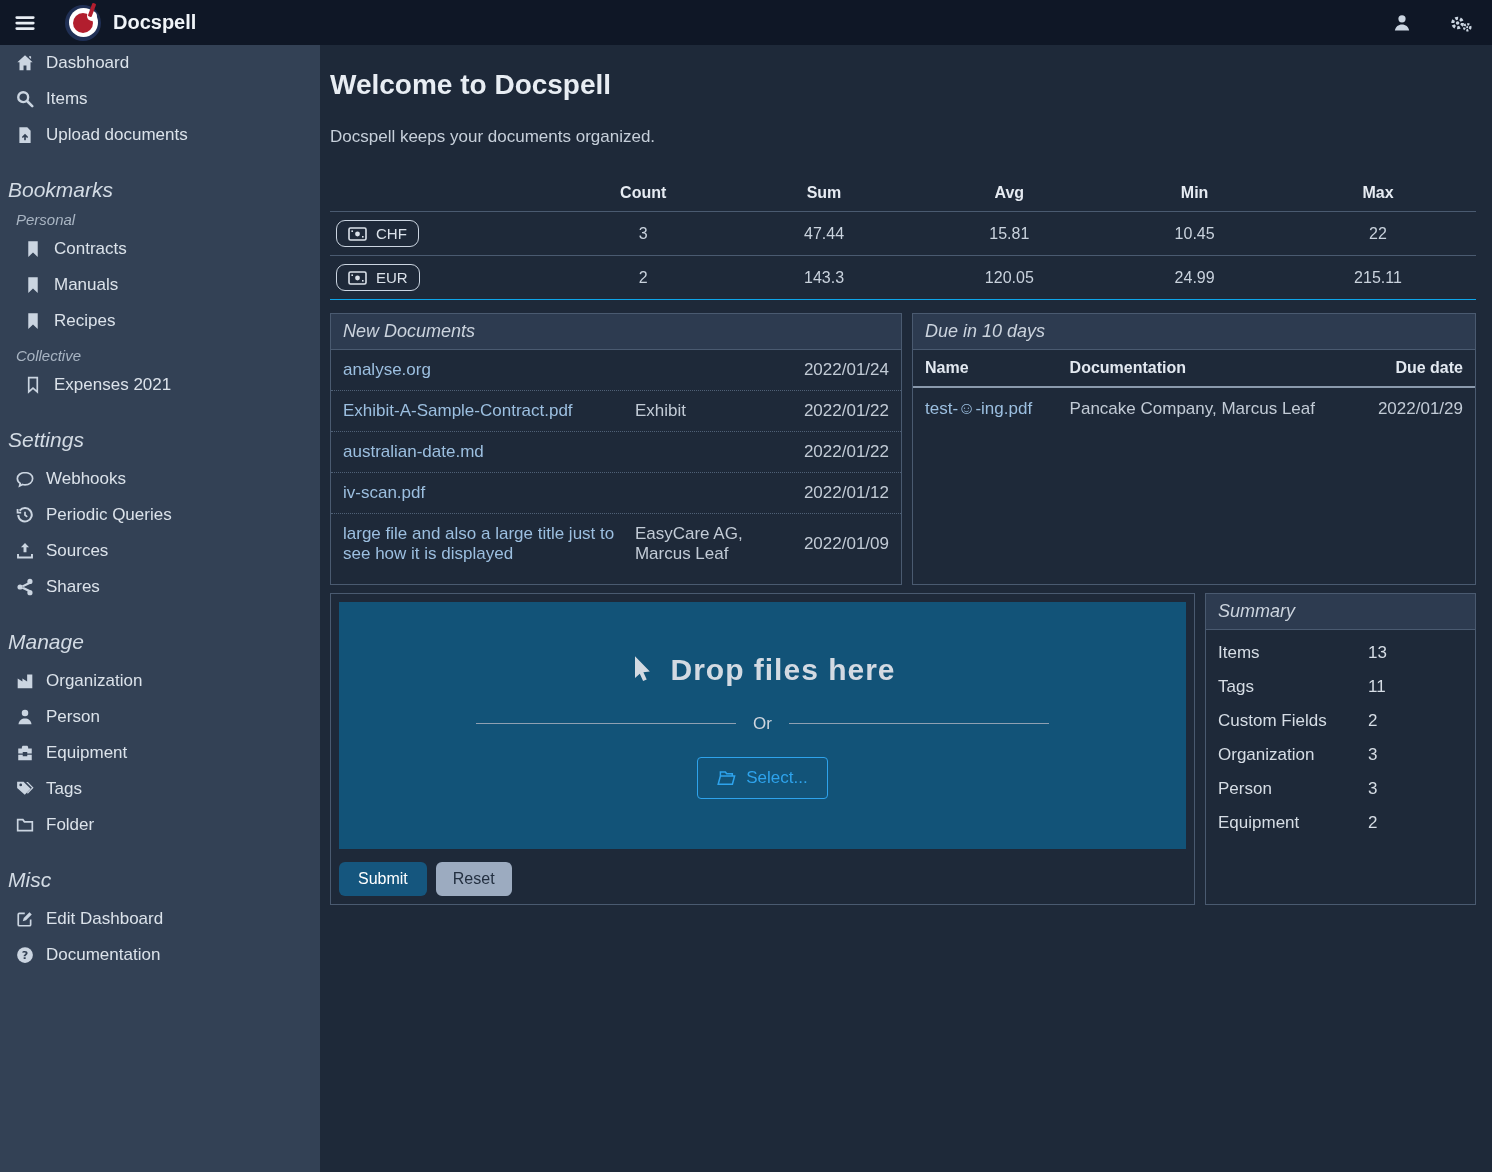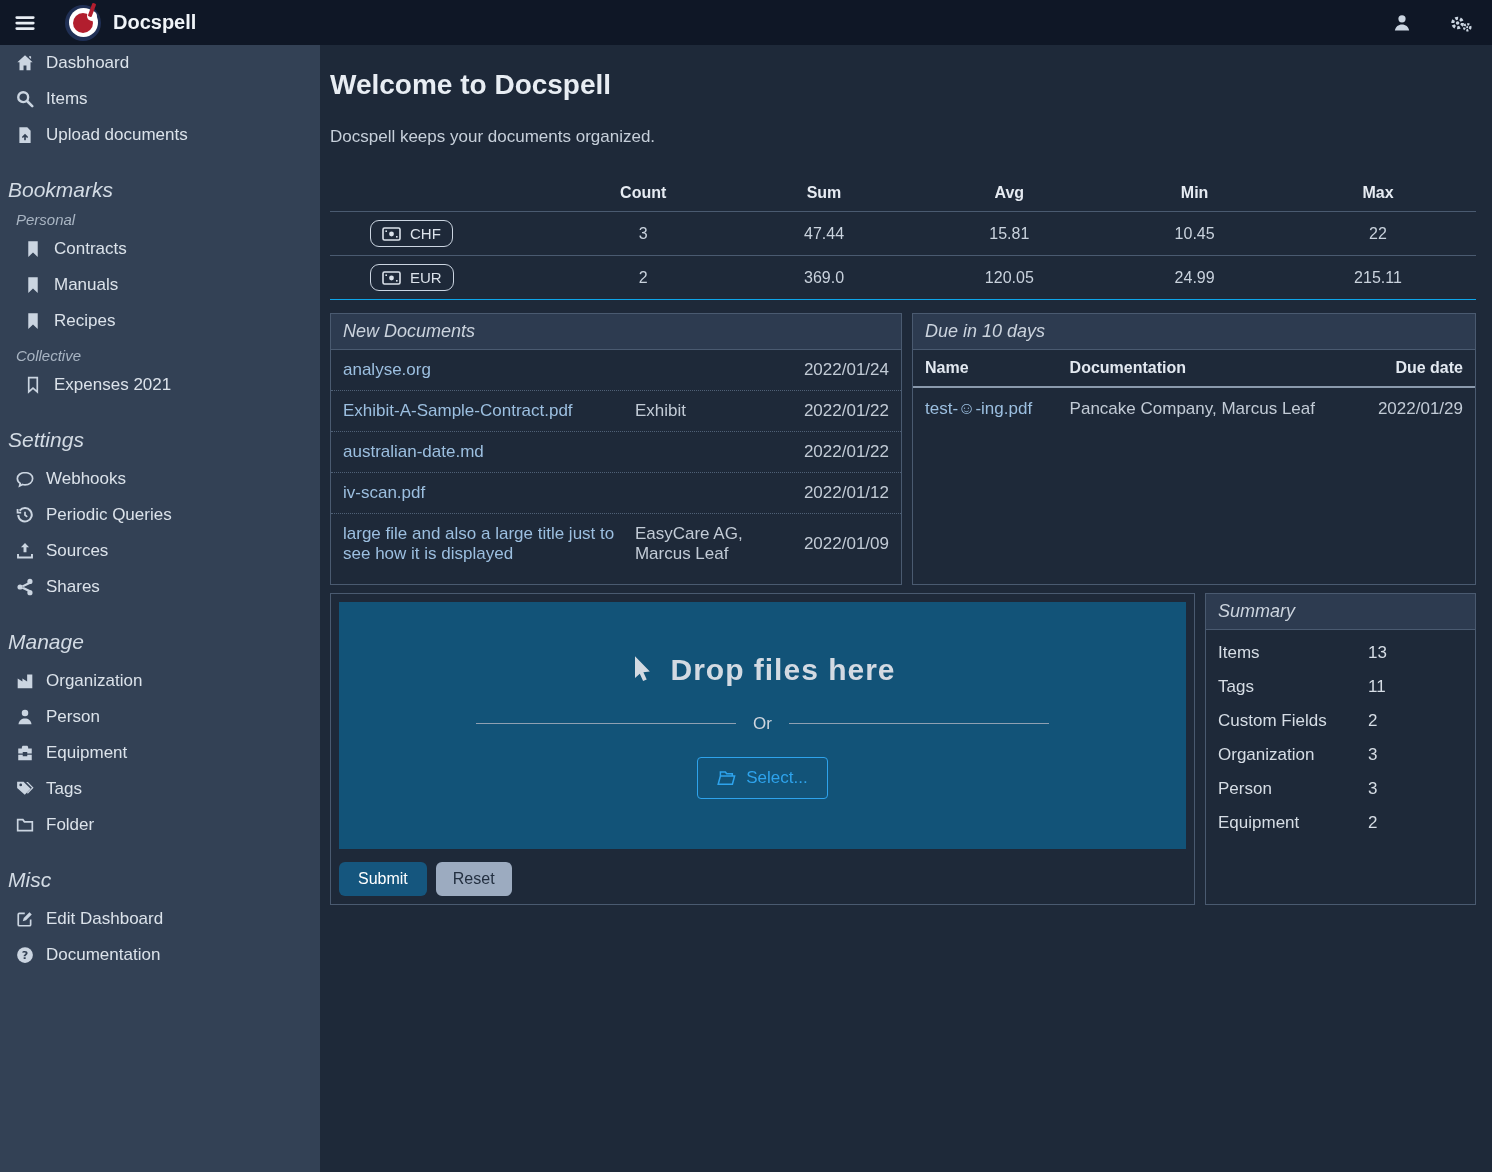--- a/index.html
+++ b/index.html
@@ -35,21 +35,21 @@
   
   .page-title { font-size:28px; font-weight:bold; color:#e8edf3; margin-top:10px; }
   .page-sub { font-size:17px; color:#c6cfda; margin-top:26px; }
 
   
   .stats { width:100%; border-collapse:collapse; margin-top:28px; font-size:16px; }
   .stats th { font-weight:bold; color:#e6ebf2; padding:9px 6px; text-align:center; }
   .stats th.c1, .stats td.c1 { width:19%; text-align:left; }
   .stats td { padding:8px 6px; text-align:center; color:#c9d2dd; border-top:1px solid #4a5a70; }
   .stats tbody tr:last-child td { border-bottom:1px solid #0ea5e9; }
-  .badge { display:inline-flex; align-items:center; gap:9px; border:1px solid #cbd5e1; border-radius:9px; padding:4px 11px; color:#dbe2ea; font-size:15px;margin-left:34px; }
+  .badge { display:inline-flex; align-items:center; gap:9px; border:1px solid #cbd5e1; border-radius:9px; padding:4px 11px; color:#dbe2ea; font-size:15px; }
   .badge .icon { width:19px; height:14px; color:#dbe2ea; }
 
   
   .row1 { display:flex; gap:10px; margin-top:13px; }
   .row2 { display:flex; gap:10px; margin-top:8px; }
   .panel { border:1px solid #4a5a70; display:flex; flex-direction:column; background:#1e2939; }
   .panel-h { background:#2d3b50; border-bottom:1px solid #4a5a70; padding:7px 12px; font-style:italic; font-size:18px; color:#ccd4de; flex:none; }
   .p-newdocs { width:572px; height:272px; }
   .p-due { flex:1; height:272px; }
   .p-upload { width:865px; height:312px; }
@@ -332,21 +332,21 @@
               <svg viewBox="0 0 19 14" fill="none" stroke="currentColor">
                     <rect x="1" y="1" width="17" height="12" rx="1.5" stroke-width="1.6"></rect>
                     <circle cx="9.5" cy="7" r="2.4" fill="currentColor" stroke="none"></circle>
                     <rect x="3.4" y="3.4" width="1.6" height="1.6" fill="currentColor" stroke="none"></rect>
                     <rect x="14" y="9" width="1.6" height="1.6" fill="currentColor" stroke="none"></rect>
                   </svg>
             </span>
             <span>EUR</span>
           </span></td>
           <td>2</td>
-          <td>369.0</td>
+          <td>143.3</td>
           <td>120.05</td>
           <td>24.99</td>
           <td>215.11</td>
         </tr>
       </tbody>
     </table>
 
     <div class="row1">
       <div class="panel p-newdocs">
         <div class="panel-h">New Documents</div>

